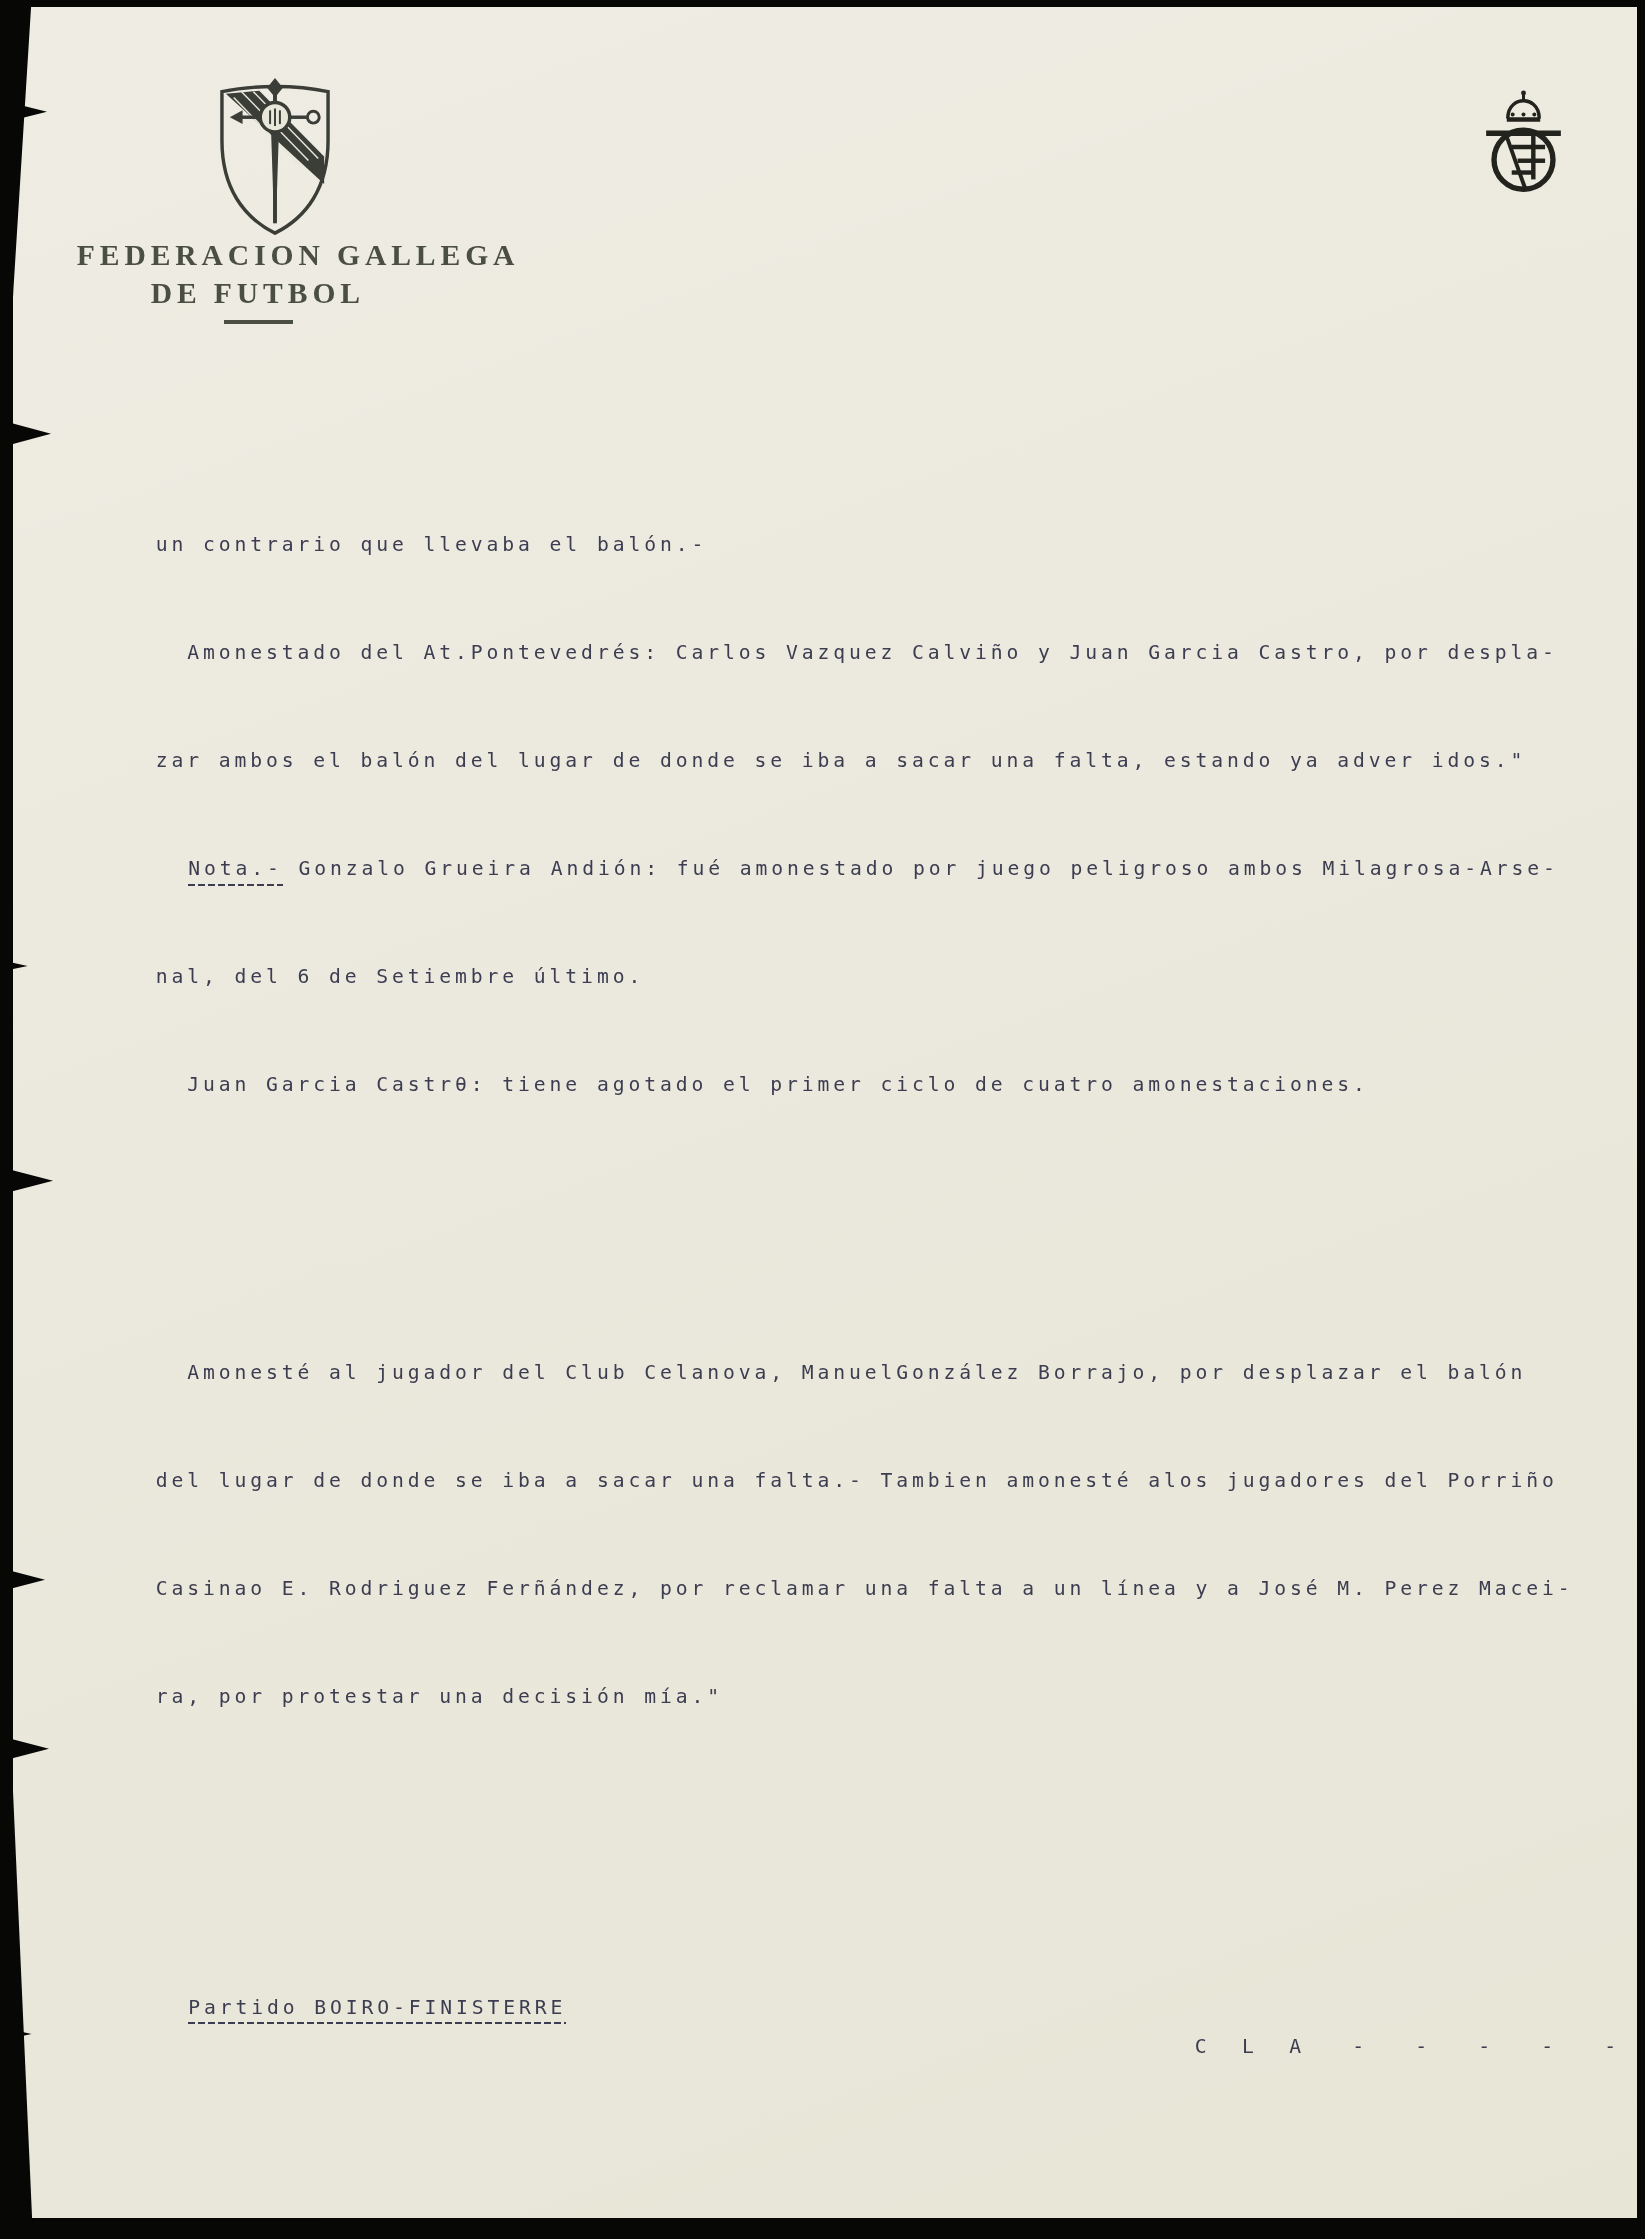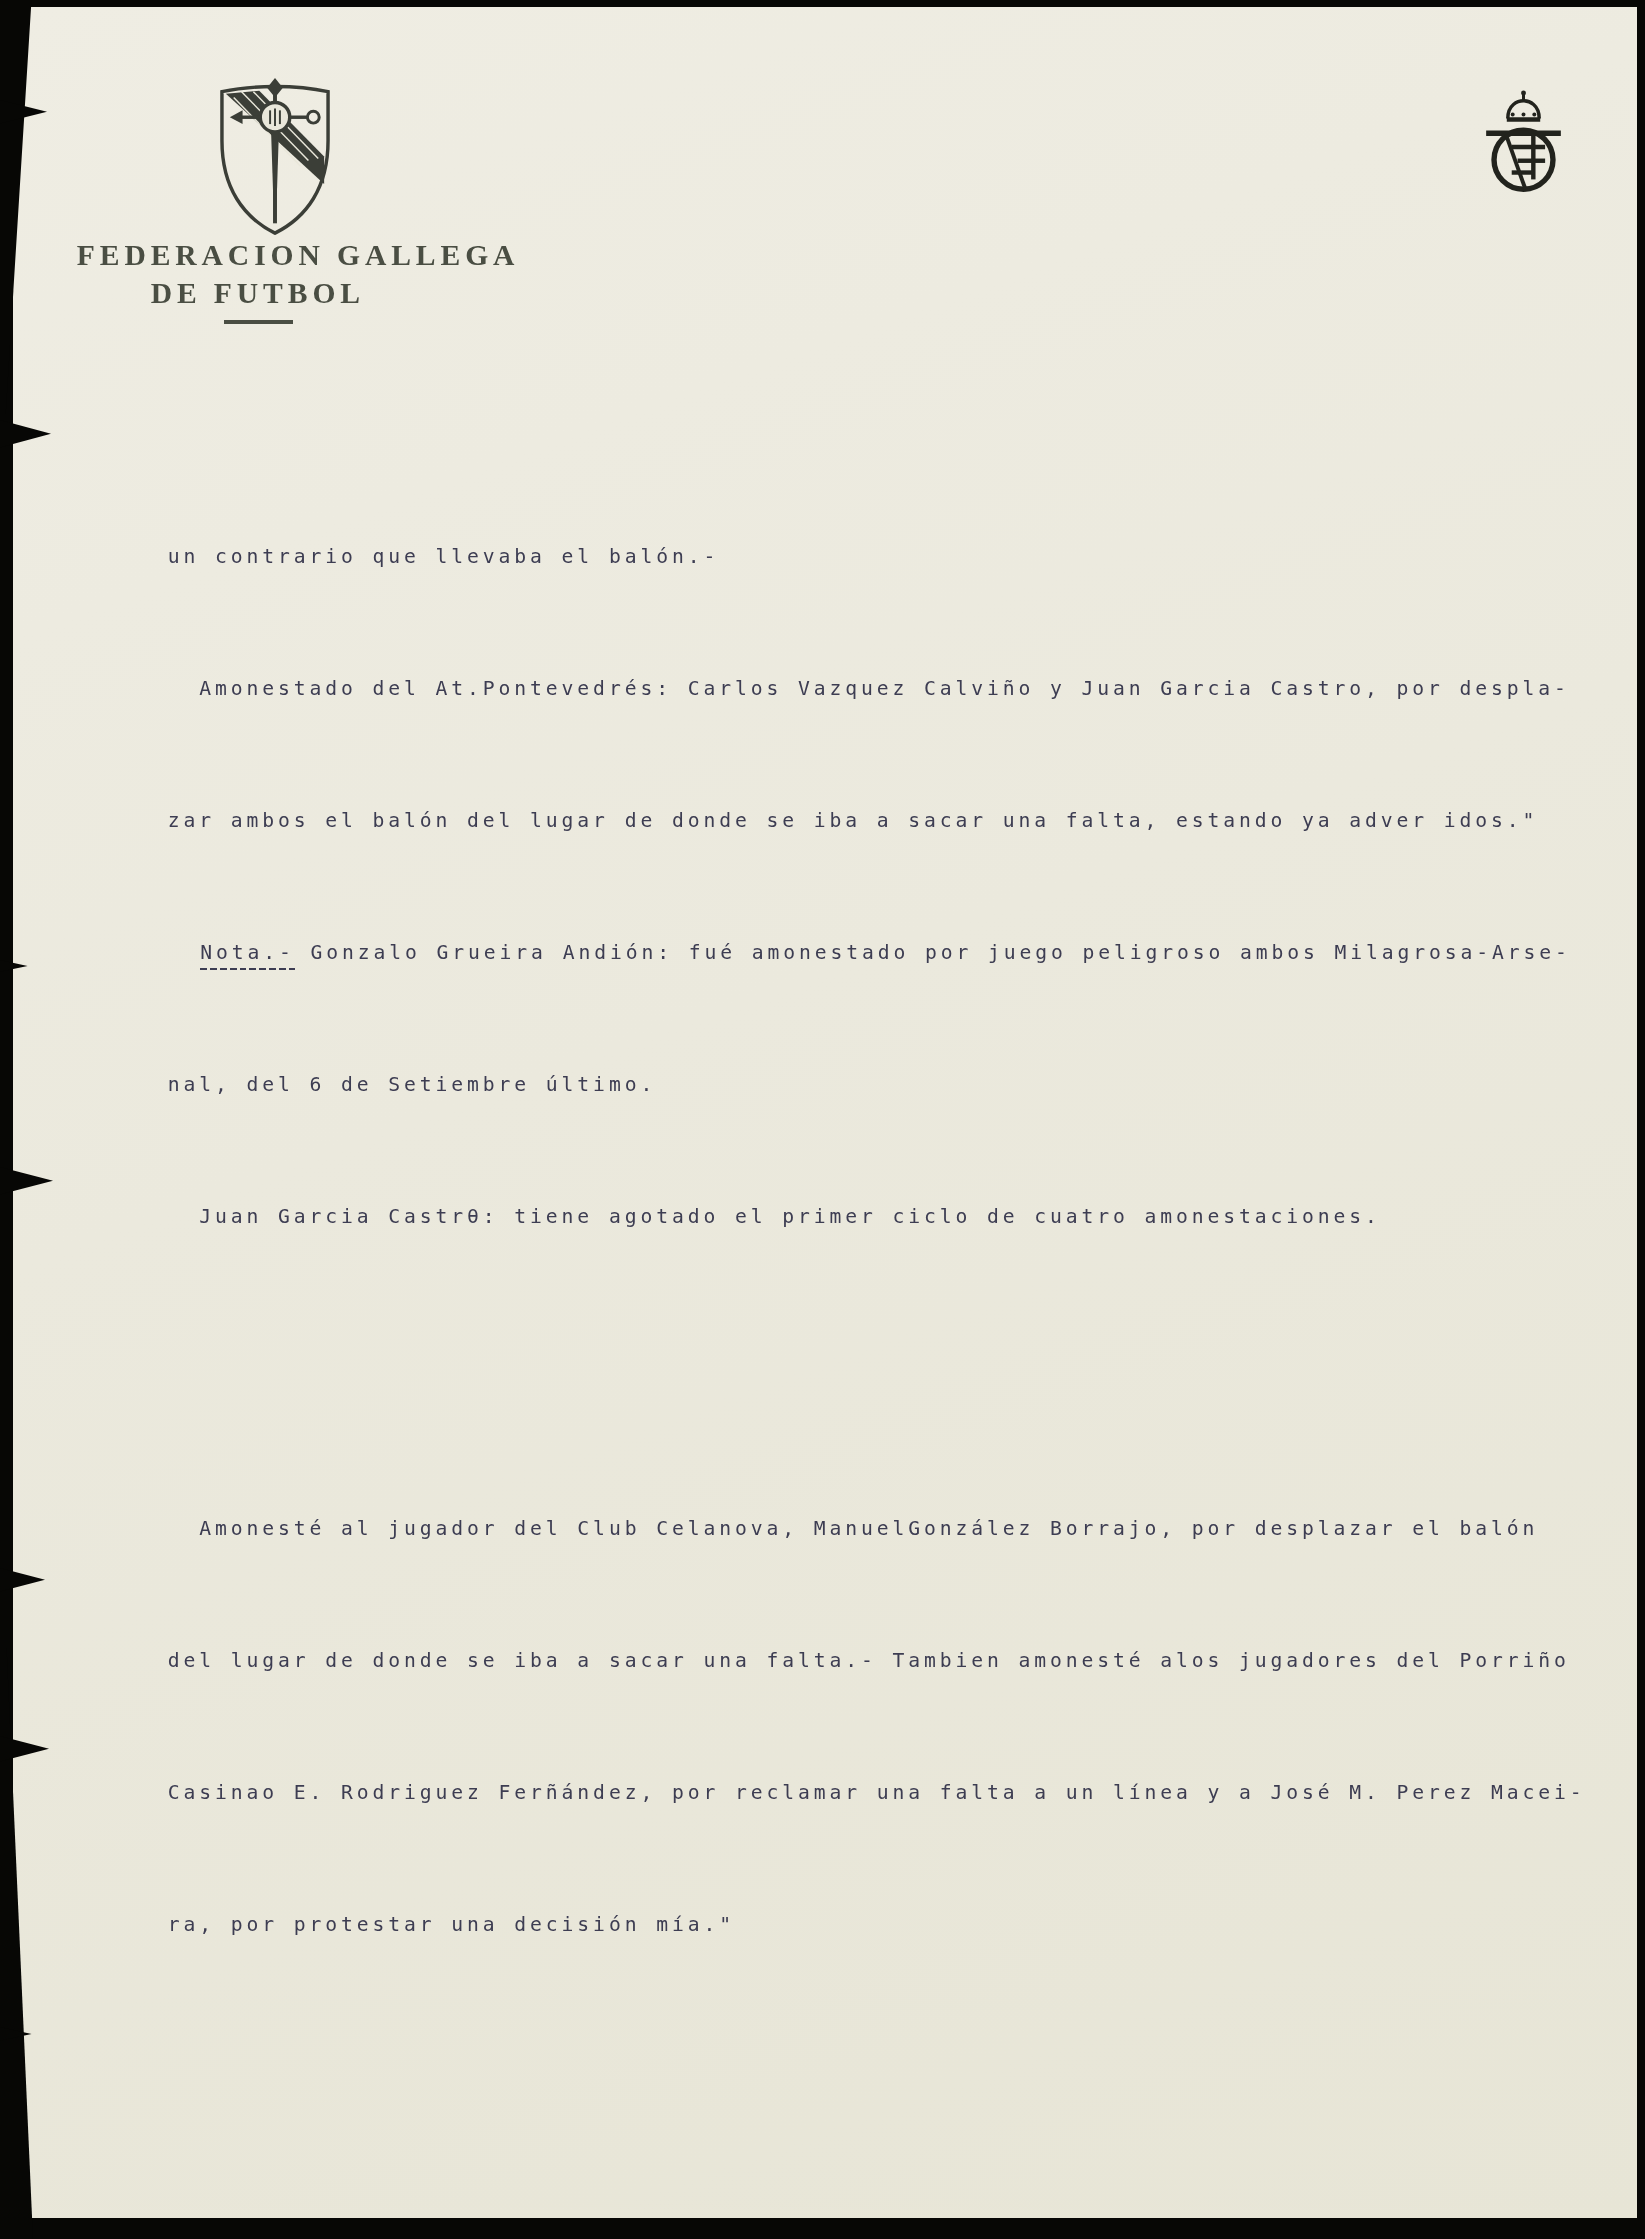--- a/index.html
+++ b/index.html
@@ -33,21 +33,21 @@
     color:#4a4e43;font-size:29.6px;letter-spacing:4.9px;white-space:nowrap;
   }
   .lh-divider{position:absolute;background:#4a4e43;}
   
   .typew{
     font-family:"DejaVu Sans Mono","Liberation Mono",monospace;
     font-size:19.7px;letter-spacing:3.9px;line-height:36px;
     color:#3d3d52;white-space:pre;
   }
   .doc-body{position:absolute;left:143px;top:340px;width:1478px;}
-  .doc-line{margin:12px;}
+  .doc-line{margin:0;}
   .doc-heading{
     margin:22.7px 0 5.9px 32.5px;font-weight:normal;
     font-size:19.7px;letter-spacing:3.9px;line-height:36px;
   }
   .u{
     padding-bottom:5.9px;
     background-image:repeating-linear-gradient(90deg,#3d3d52 0 6.9px,rgba(0,0,0,0) 6.9px 9.9px);
     background-repeat:no-repeat;background-size:100% 2px;background-position:0 100%;
   }
   .nota-line{padding-left:32.5px;}
@@ -147,20 +147,21 @@
     
 
     
 
     
 
     
 
   </div>
 
+  <div class="footer-code typew">C  L  A   -   -   -   -   -</div>
 </div>
 
 <div class="edge-sliver"></div>
 <div class="edge-sliver bottom"></div>
 <div class="notch" style="top:100px;width:47px;height:23.6px;"></div>
 <div class="notch" style="top:420px;width:51px;height:27.6px;"></div>
 <div class="notch" style="top:960px;width:27.6px;height:11.8px;"></div>
 <div class="notch" style="top:1167px;width:53px;height:27.6px;"></div>
 <div class="notch" style="top:1568px;width:45px;height:23.6px;"></div>
 <div class="notch" style="top:1736px;width:49px;height:25.6px;"></div>

